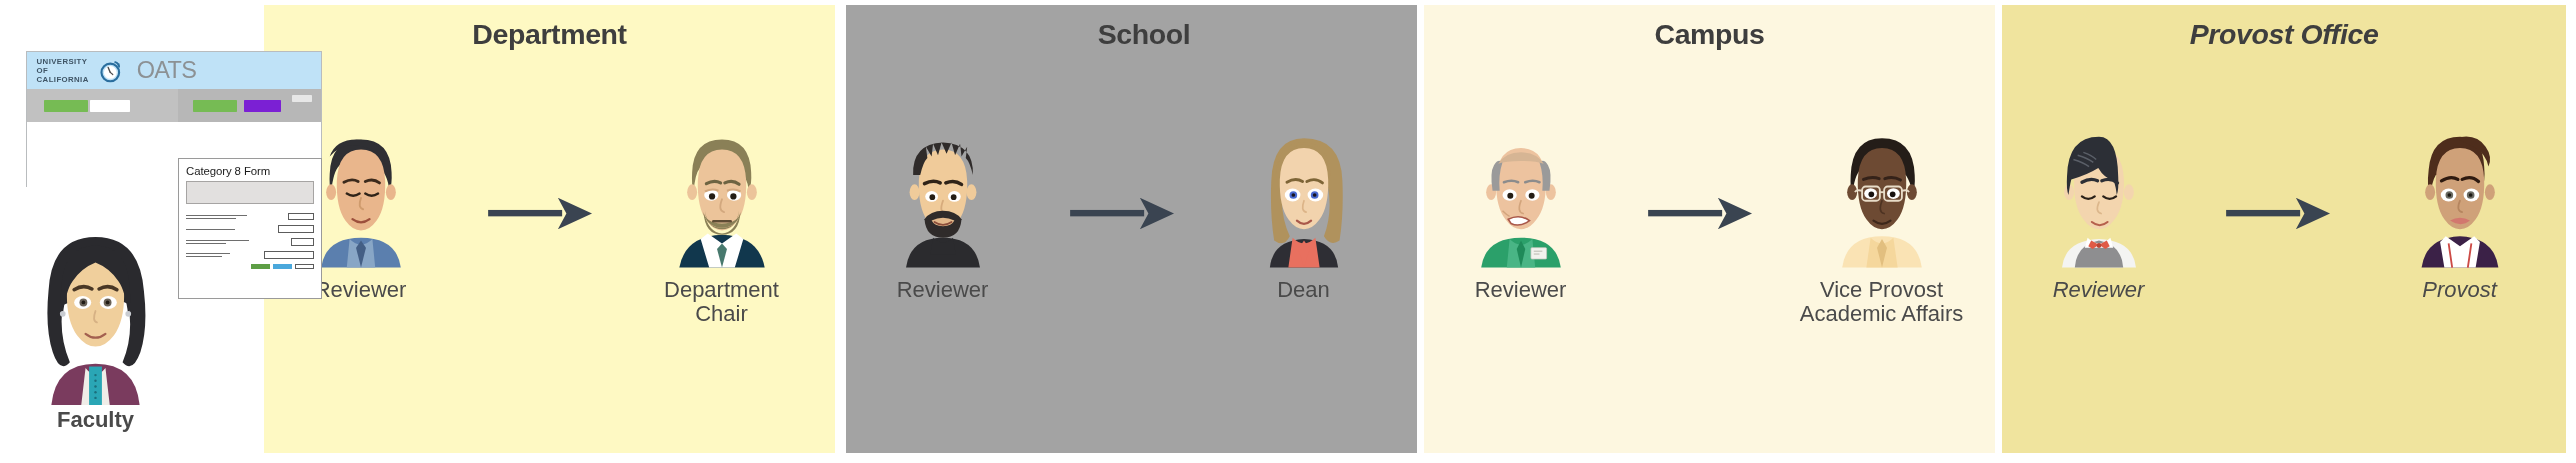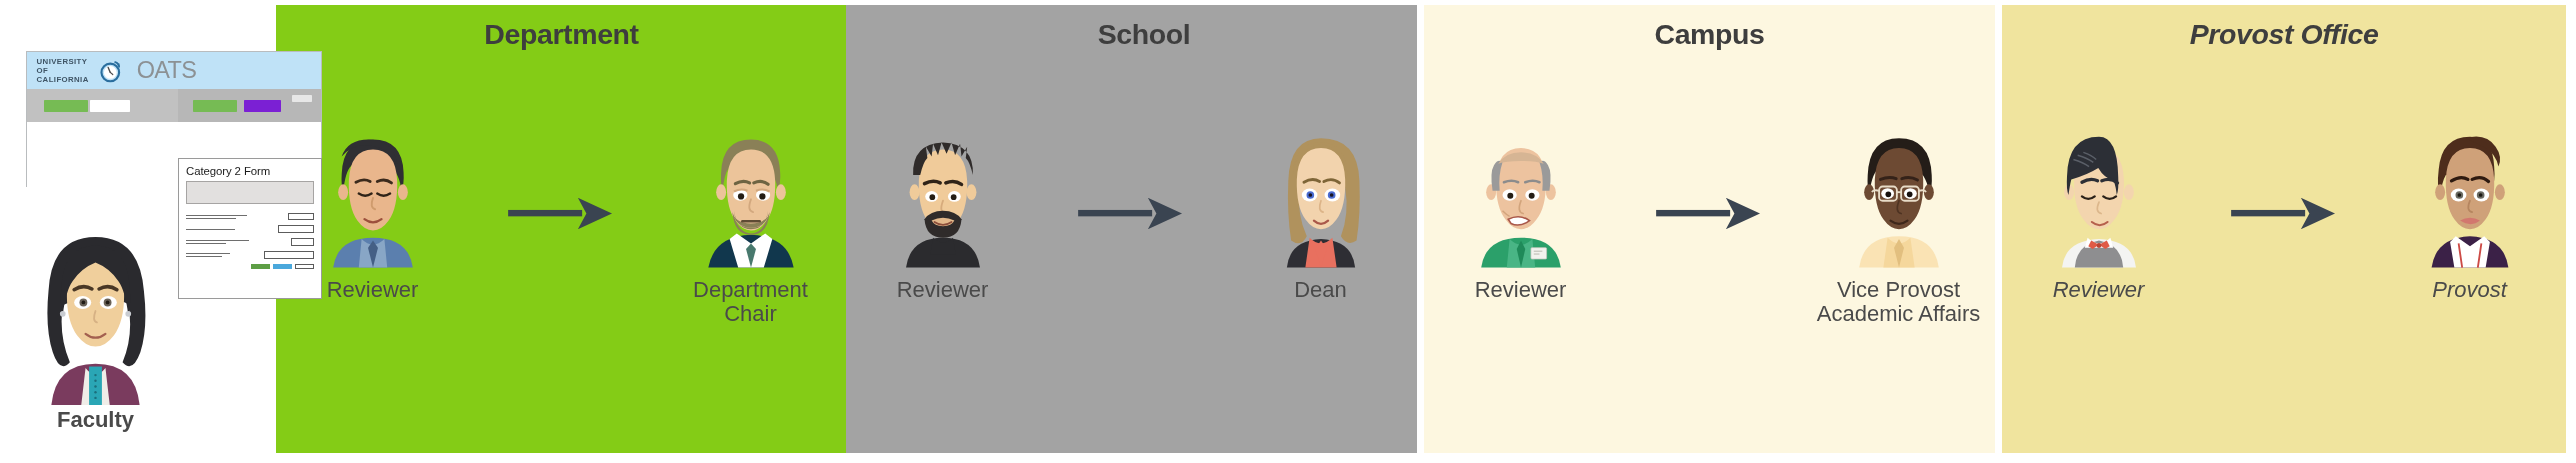--- a/index.html
+++ b/index.html
@@ -72,21 +72,21 @@
     position: absolute; top: 5px; height: 448px;
     display: flex; flex-direction: column; align-items: center;
   }
   .panel-title {
     margin-top: 13px;
     font-size: 28.5px; font-weight: 700; color: #3e3e3e; letter-spacing: -0.4px;
     white-space: nowrap;
   }
   .pair {
     position: absolute; left: 0; right: 0; top: 127px;
-    display: flex; align-items: flex-start; justify-content: space-between; gap: 16px;
+    display: flex; align-items: flex-start; justify-content: flex-start; gap: 16px;
   }
   .person { width: 193px; display: flex; flex-direction: column; align-items: center; }
   .avatar { width: 128px; height: 136px; position: relative; }
   .person-label {
     margin-top: 10px; text-align: center;
     font-size: 22px; color: #4a4a4a; line-height: 1.1; font-weight: 400;
     white-space: pre-line;
   }
   .arrow-wrap { width: 136px; display:flex; align-items:center; justify-content:center; padding-top: 63px;}
 
@@ -124,21 +124,21 @@
         <div class="seg-right">
           <span class="chip green"></span>
           <span class="chip purple"></span>
           <span class="chip pale"></span>
         </div>
       </div>
       <div class="oats-body"></div>
     </div>
 
     <div class="cat-form">
-      <div class="cat-form-title">Category 2 Form</div>
+      <div class="cat-form-title">Category 8 Form</div>
       <div class="cat-form-hero"></div>
       <div class="cf-row">
         <div class="cf-lines">
             <div class="cf-line" style="width:61px"></div>
             <div class="cf-line" style="width:50px"></div>
           </div>
         <div class="cf-box" style="width:26px"></div>
       </div>
       <div class="cf-row">
         <div class="cf-lines">
@@ -200,21 +200,21 @@
         <path d="M110 118 q-5 14 2 16" stroke="#d6b184" stroke-width="2.6" fill="none" stroke-linecap="round"></path>
         <path d="M96 150 q14 11 28 0" stroke="#a3604f" stroke-width="3" fill="none" stroke-linecap="round"></path>
 
         <circle cx="64" cy="122" r="4" fill="#c9ccd1"></circle>
         <circle cx="156" cy="122" r="4" fill="#c9ccd1"></circle>
       </svg>
     </div>
     <div class="faculty-label">Faculty</div>
   </div>
 
-  <div class="panel" id="panel-department" style="left: 276px; width: 571px; background: #84cc16;">
+  <div class="panel" id="panel-department" style="left: 264px; width: 571px; background: #fef9c3;">
     <div class="panel-title">Department</div>
     <div class="pair">
 
       <div class="person">
         <div class="avatar">
           <svg viewBox="0 0 180 190" width="128" height="136">
             <path d="M34 190 q6 -42 56 -42 q50 0 56 42 z" fill="#5b7fae"></path>
             <path d="M74 150 q16 16 32 0 l4 40 h-40 z" fill="#88a6c6"></path>
             <path d="M90 152 l-7 10 l7 28 l7 -28 z" fill="#445f85"></path>
             <path d="M90 10 q-42 0 -44 48 q-1 16 2 26 q3 -30 12 -38 q22 12 46 4 q12 -2 18 10 q5 10 6 24 q4 -12 3 -28 q-2 -46 -43 -46 z" fill="#2f2f33"></path>

